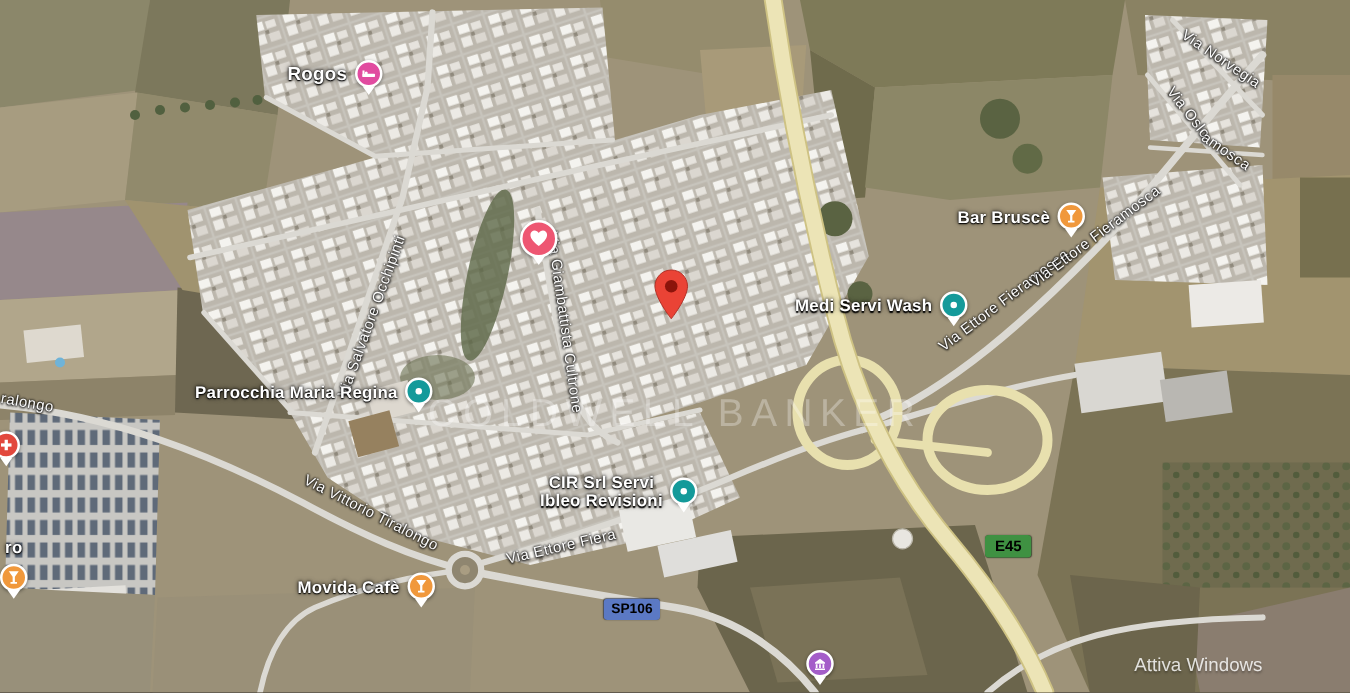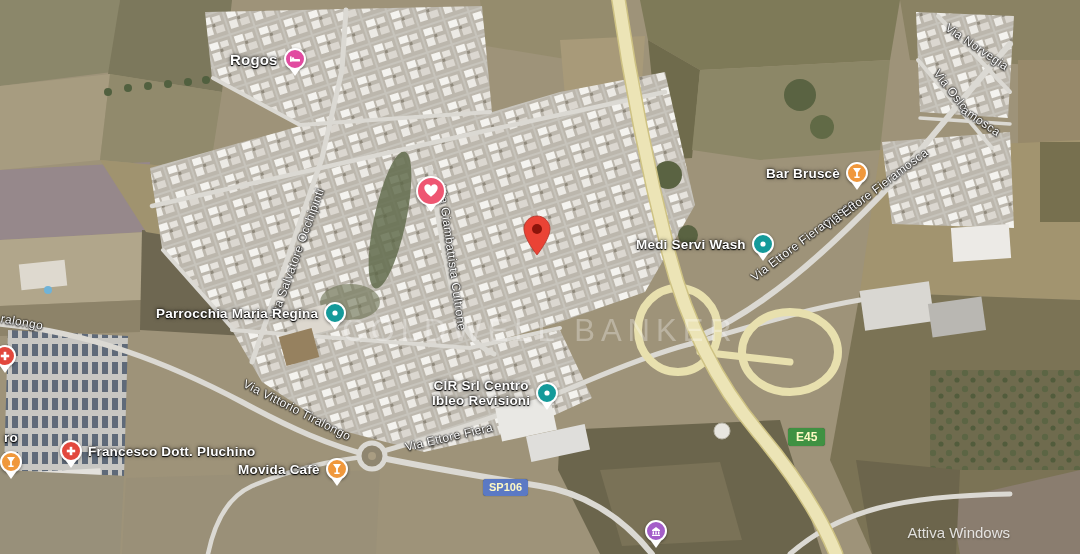--- a/index.html
+++ b/index.html
@@ -6,21 +6,21 @@
   #stage{position:relative;width:1080px;height:554px;overflow:hidden;
          font-family:"Liberation Sans",sans-serif;background:#9e9379;cursor:grab;}
   #stage svg.bg{position:absolute;left:0;top:0;z-index:0;}
 
   
   .street{position:absolute;z-index:2;color:#fff;font-size:12px;font-weight:400;
           white-space:nowrap;letter-spacing:.4px;opacity:.96;
           text-shadow:0 0 2px #000,0 0 2px #000,0 1px 2px rgba(0,0,0,.9);}
 
   
-  .badge{position:absolute;z-index:2;color:#fef9c3;font-weight:700;text-align:center;
+  .badge{position:absolute;z-index:2;color:#000000;font-weight:700;text-align:center;
          border-radius:3px;box-shadow:0 0 1px rgba(0,0,0,.6);line-height:1;}
   .badge.sp106{background:#5b79c4;font-size:11px;padding:3px 6px;}
   .badge.e45{background:#3f9142;font-size:12px;padding:3px 8px;}
 
   
   .place{position:absolute;z-index:5;display:flex;align-items:center;gap:6px;white-space:nowrap;}
   .plabel{color:#fff;font-size:13.5px;font-weight:600;letter-spacing:.2px;
           text-shadow:0 0 2px rgba(0,0,0,.95),0 0 4px rgba(0,0,0,.7),0 1px 1px #000;}
   .plabel.two{text-align:center;line-height:15px;}
   .pin{position:relative;width:18px;height:18px;border:2px solid #fff;border-radius:50%;
@@ -231,38 +231,29 @@
     <span class="plabel">Bar Bruscè</span>
     <span class="pin orange">
       <svg width="12" height="12" viewBox="0 0 12 12" fill="#fff">
           <path d="M2 1h8L6.9 5.4v4.1h1.7V11H3.4V9.5h1.7V5.4Z"></path>
         </svg>
     </span>
   </div>
 
   <div class="place" style="left:432px;top:378px;">
     <span class="plabel two">
-      <span>CIR Srl Centro</span><br><span>Ibleo Revisioni</span>
+      <span>CIR Srl Servi</span><br><span>Ibleo Revisioni</span>
     </span>
     <span class="pin teal">
       <svg width="12" height="12" viewBox="0 0 12 12" fill="#fff">
           <circle cx="6" cy="6" r="2.6"></circle>
         </svg>
     </span>
   </div>
 
-  <div class="place" style="left:60px;top:440px;">
-    <span class="pin red">
-      <svg width="12" height="12" viewBox="0 0 12 12" fill="#fff">
-          <rect x="4.7" y="1.8" width="2.6" height="8.4"></rect>
-          <rect x="1.8" y="4.7" width="8.4" height="2.6"></rect>
-        </svg>
-    </span>
-    <span class="plabel">Francesco Dott. Pluchino</span>
-  </div>
 
   <div class="place" style="left:238px;top:458px;text-align:center;">
     <span class="plabel">Movida Cafè</span>
     <span class="pin orange">
       <svg width="12" height="12" viewBox="0 0 12 12" fill="#fff">
           <path d="M2 1h8L6.9 5.4v4.1h1.7V11H3.4V9.5h1.7V5.4Z"></path>
         </svg>
     </span>
   </div>
 

